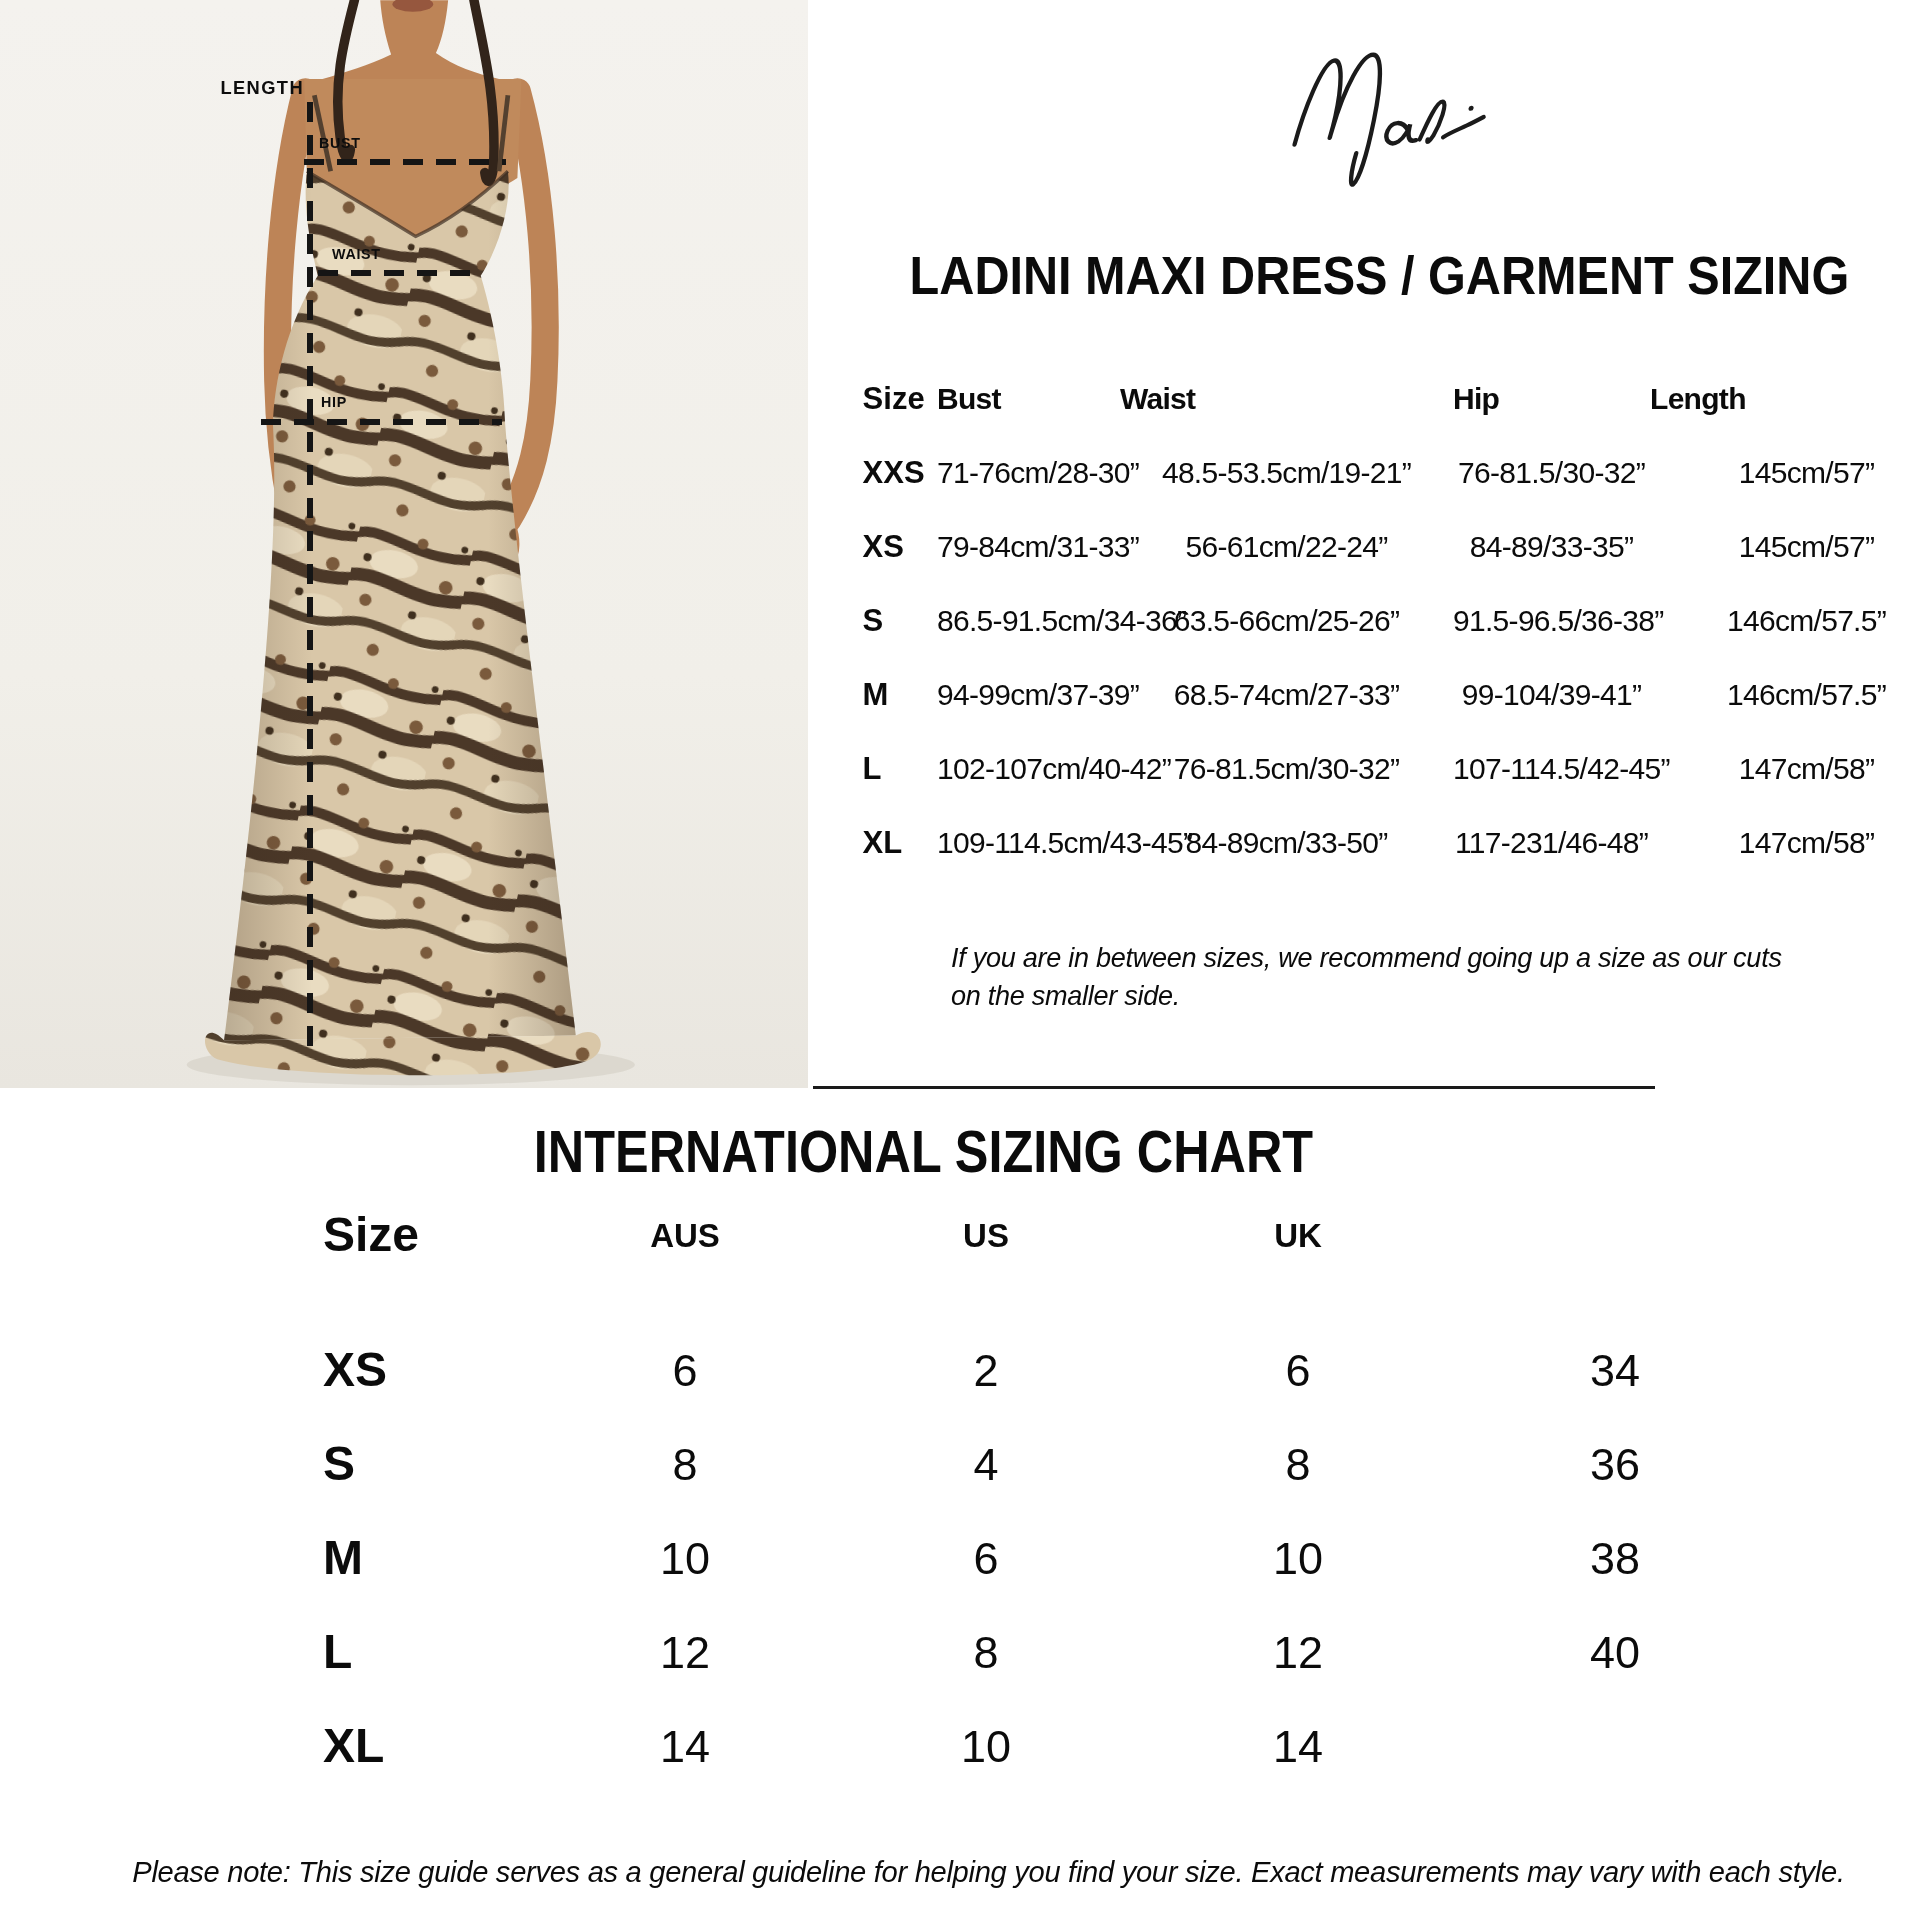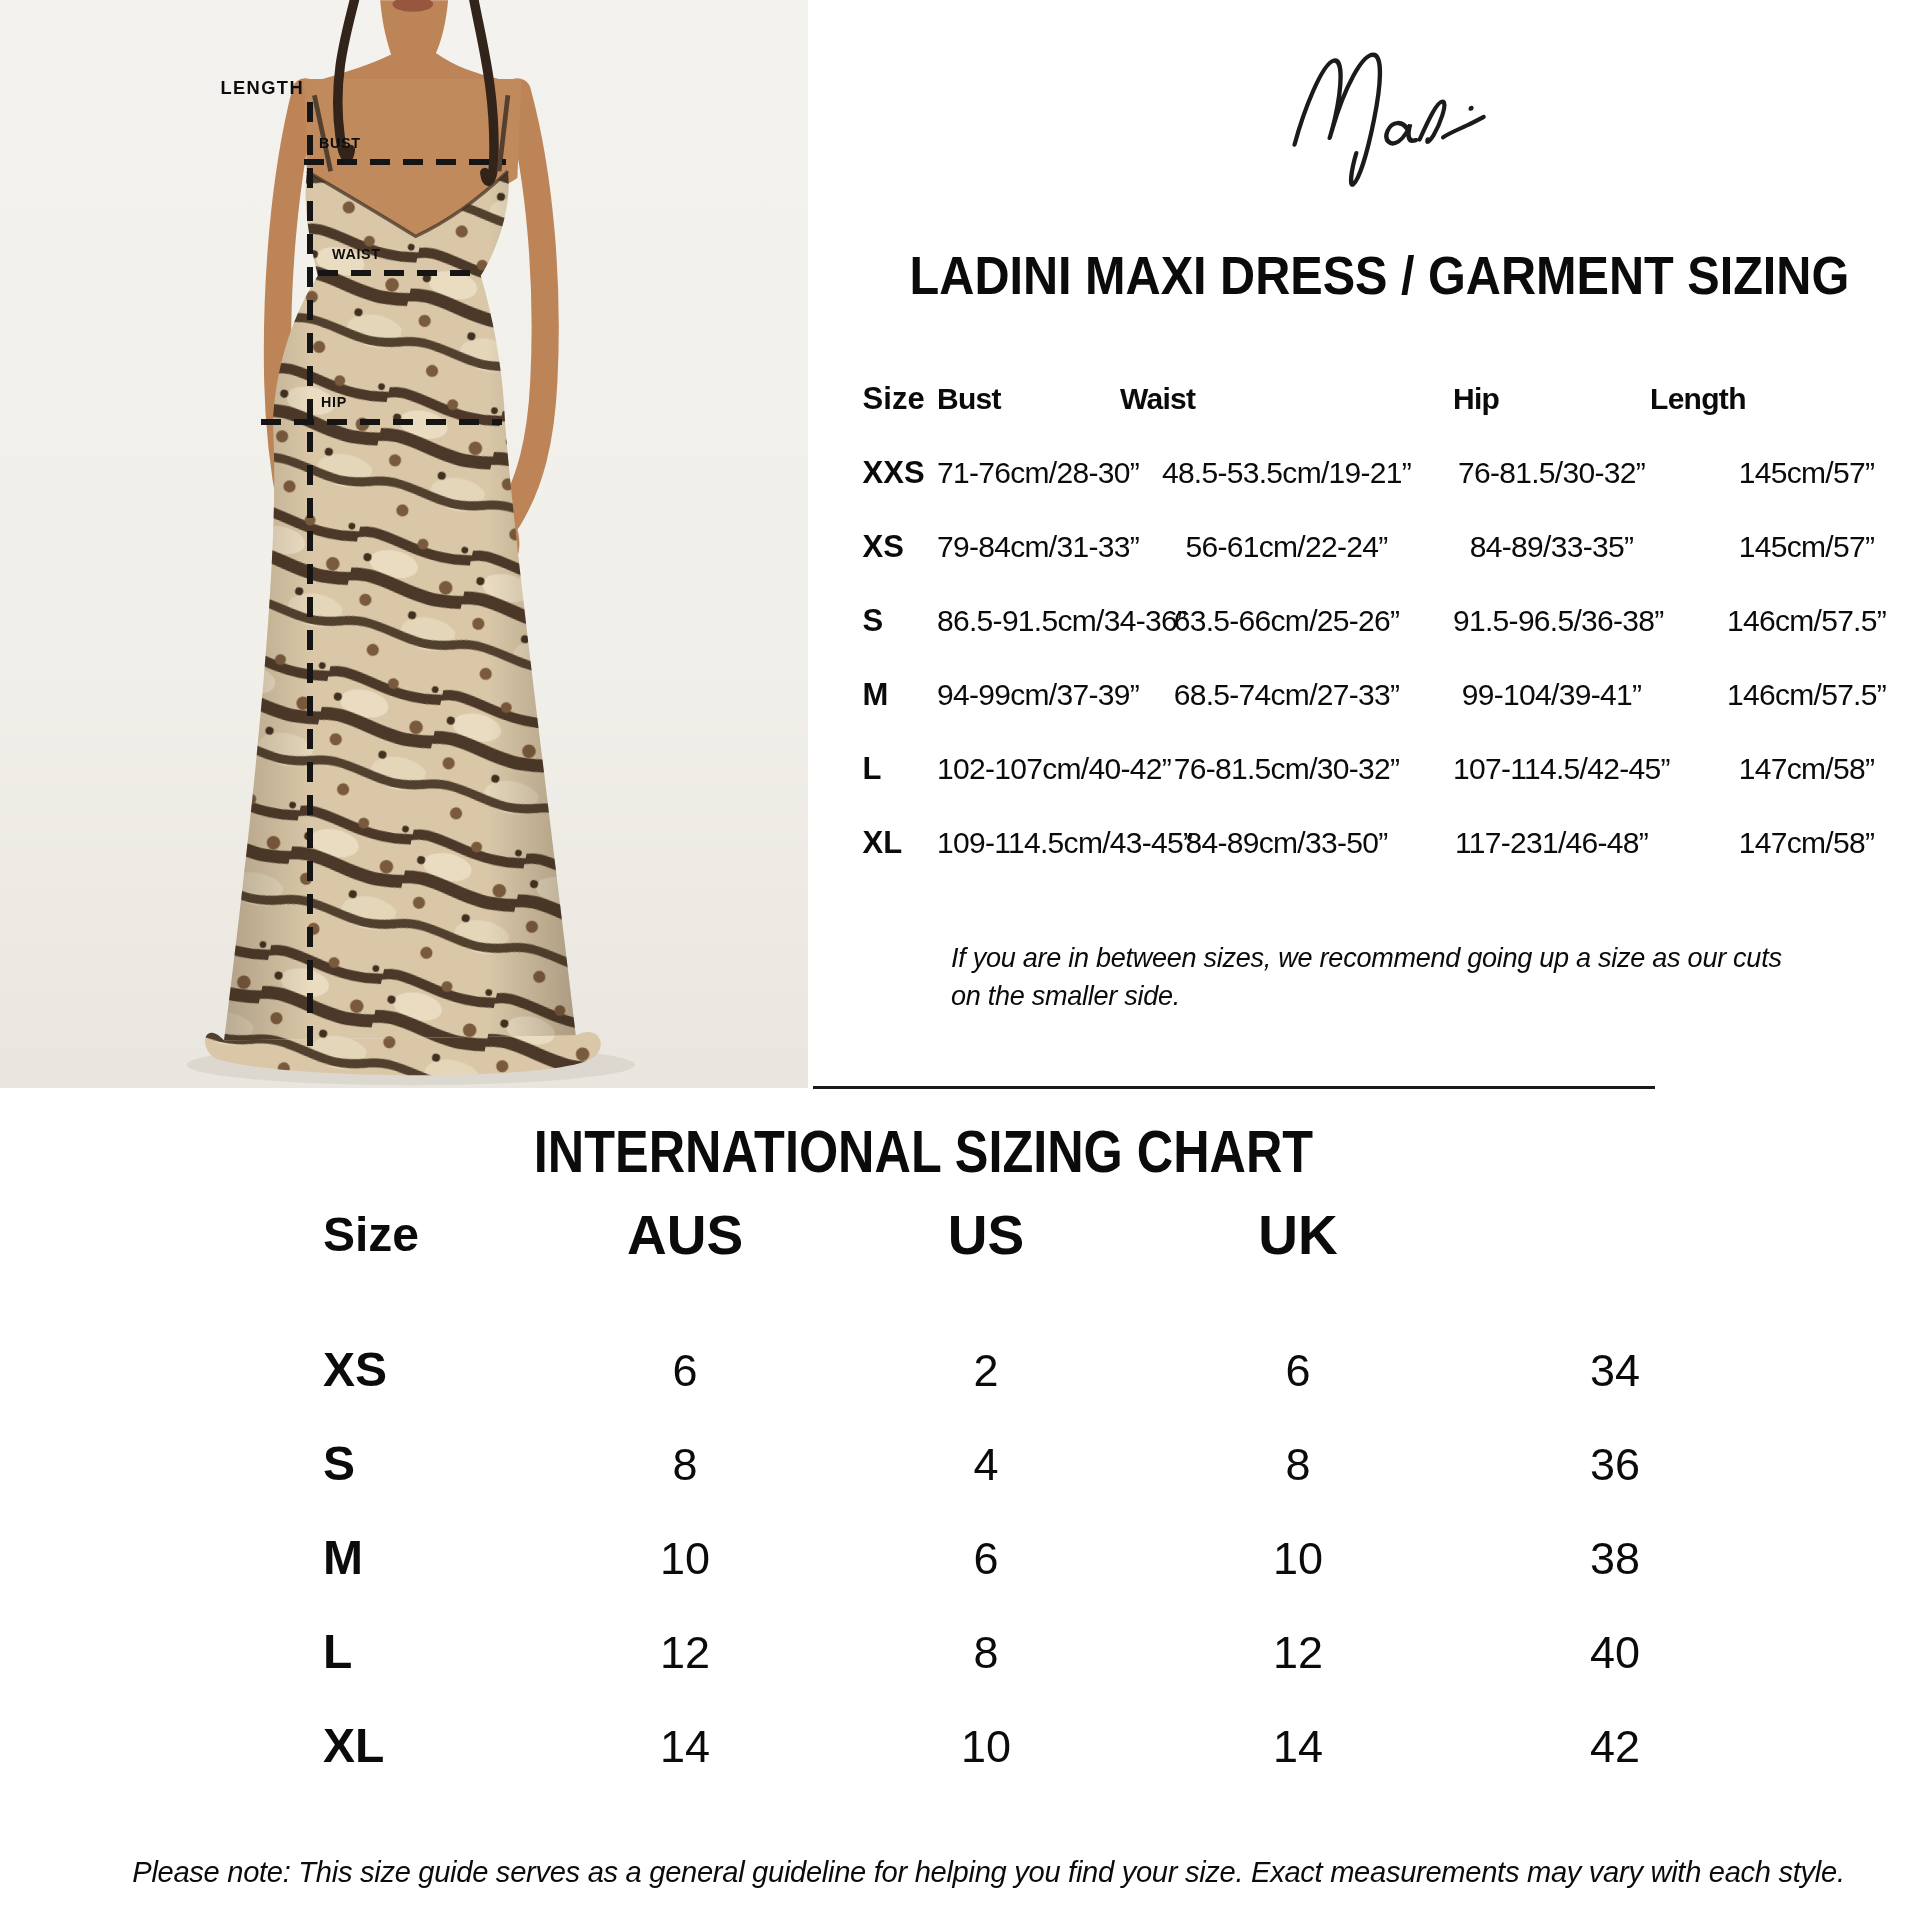--- a/index.html
+++ b/index.html
@@ -35,21 +35,21 @@
   #garment-table div{white-space:nowrap;}
   #garment-note{left:951px;top:938px;width:907px;font-size:28.5px;font-style:italic;line-height:1.35;transform:scaleX(.95);transform-origin:left top;letter-spacing:-0.3px;}
 
   #divider{left:813px;top:1086px;width:842px;height:2.7px;background:#1a1a1a;}
 
   
   #int-title{left:380px;top:1122px;width:1087px;text-align:center;font-size:60px;font-weight:bold;line-height:1;transform:scaleX(.84);white-space:nowrap;}
   .int-grid{display:grid;grid-template-columns:260px 204px 398px 226px 408px;align-items:center;}
   #int-head{left:323px;top:1197px;height:76px;grid-auto-rows:76px;}
   #int-body{left:323px;top:1323px;grid-auto-rows:94px;}
-  .int-grid .hdr{font-weight:bold;font-size:55px;text-align:center;}
+  .int-grid .hdr{font-weight:bold;font-size:33px;text-align:center;}
   .int-grid .hdr.size-col,.int-grid .size-col{text-align:left;font-weight:bold;font-size:48px;}
   .int-grid .cell{font-size:45px;text-align:center;letter-spacing:0;}
   .int-grid div{white-space:nowrap;line-height:1;}
 
   #footer-note{left:51px;top:1855px;width:1875px;text-align:center;font-size:30px;font-style:italic;letter-spacing:-0.3px;transform:scaleX(.97);}
 </style>
 </head>
 <body>
 
 <div id="photo" class="abs">
@@ -219,17 +219,16 @@
   <div class="size-col">L</div>
   <div class="cell">12</div>
   <div class="cell">8</div>
   <div class="cell">12</div>
   <div class="cell">40</div>
 
   <div class="size-col">XL</div>
   <div class="cell">14</div>
   <div class="cell">10</div>
   <div class="cell">14</div>
-  <div class="cell">42</div>
 </div>
 
 <div id="footer-note" class="abs">Please note: This size guide serves as a general guideline for helping you find your size. Exact measurements may vary with each style.</div>
 
 
 </body></html>

